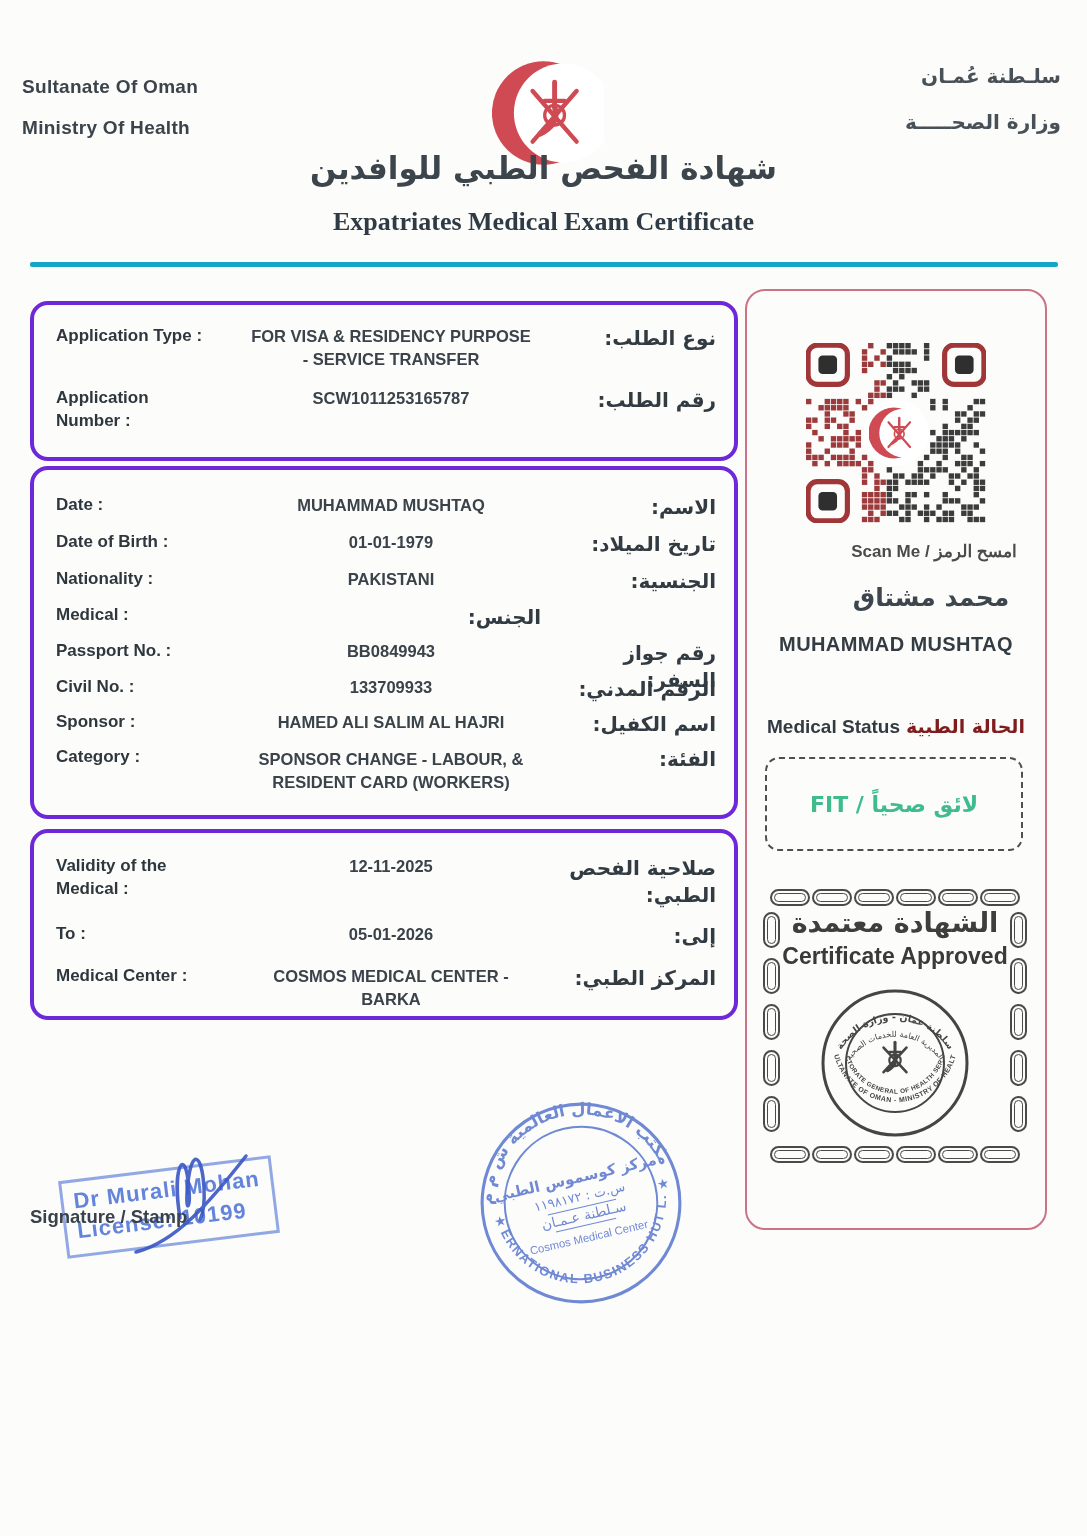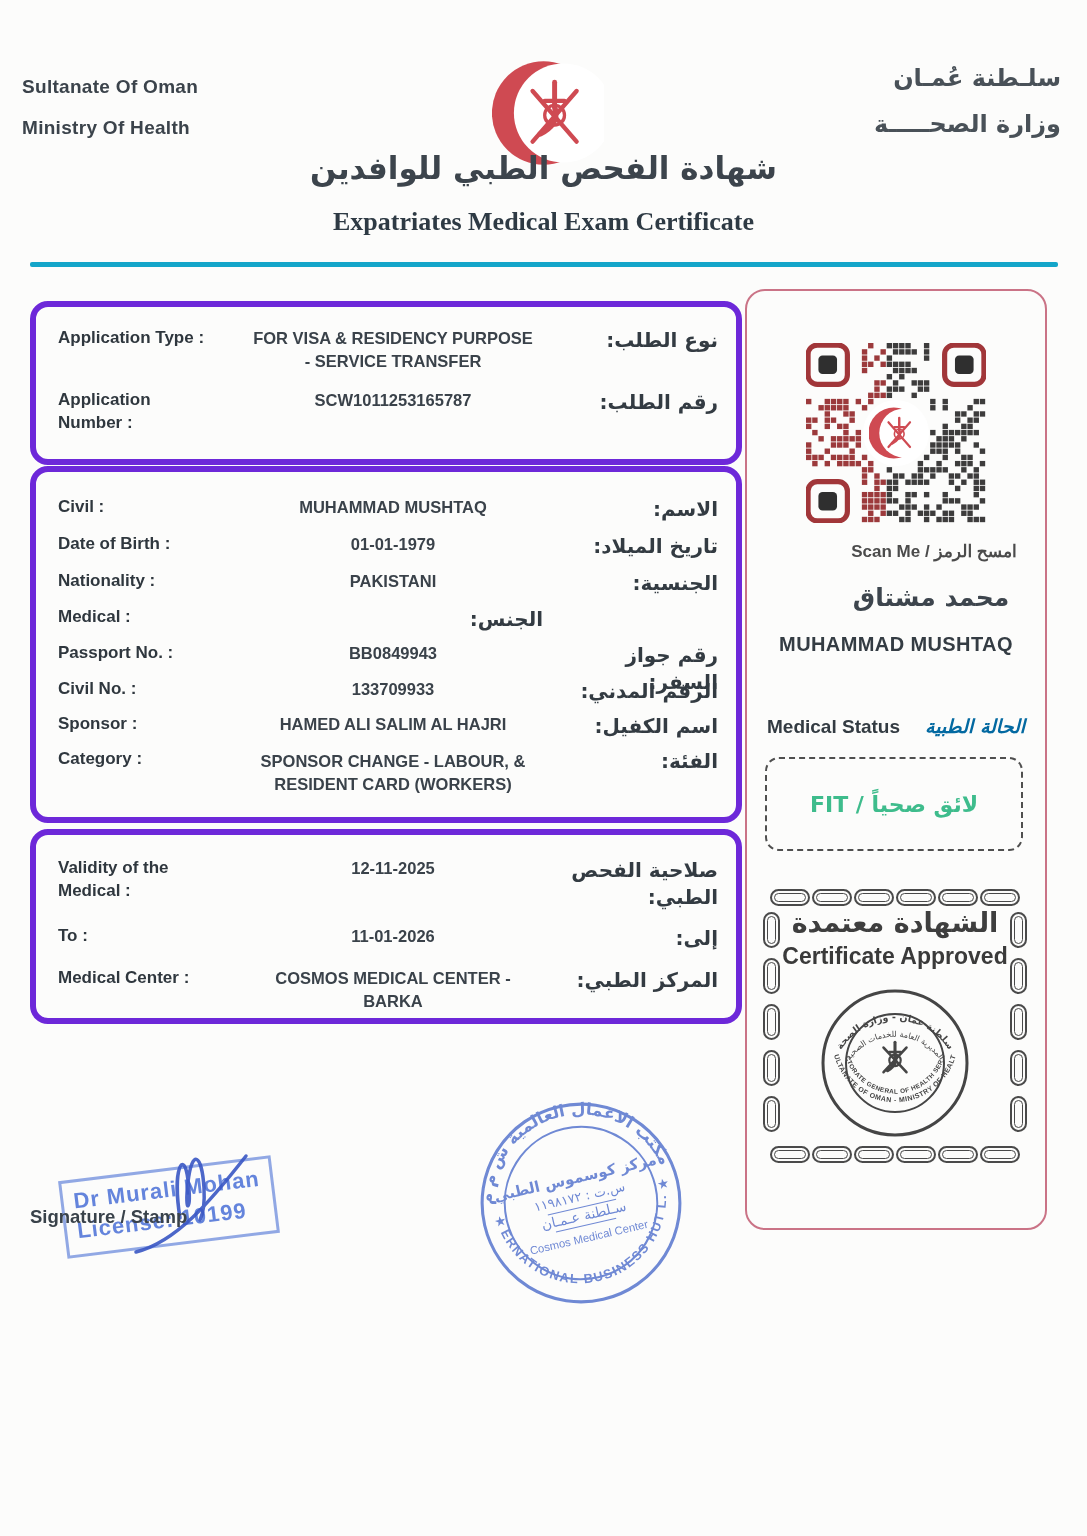--- a/index.html
+++ b/index.html
@@ -4,44 +4,44 @@
 <style>
   html,body{margin:0;padding:0;background:#e8e8e8;}
   #page{position:relative;width:1087px;height:1536px;margin:0 auto;background:#fcfcfb;
         font-family:"Liberation Sans",sans-serif;color:#353d44;overflow:hidden;}
   .abs{position:absolute;}
   .ar{font-family:"DejaVu Sans",sans-serif;}
   .center{text-align:center;width:100%;}
 
   
   .org-en{left:22px;font-size:19px;font-weight:bold;color:#3b434b;letter-spacing:.3px;}
-  .org-ar{right:26px;font-size:24px;font-weight:bold;color:#495158;text-align:right;}
+  .org-ar{right:26px;font-size:20px;font-weight:bold;color:#495158;text-align:right;}
   .title-ar{top:150px;font-size:31px;font-weight:bold;color:#3c444c;}
   .title-en{top:207px;font-size:26px;font-weight:bold;color:#2e3a44;font-family:"Liberation Serif",serif;}
   .divider{top:262px;left:30px;width:1028px;height:5px;background:#14a5c9;border-radius:2px;}
 
   
-  .box{border:6px solid #6d28d9;border-radius:18px;background:transparent;}
+  .box{border:4px solid #6d28d9;border-radius:18px;background:transparent;}
   .row{position:absolute;left:22px;right:18px;display:grid;grid-template-columns:185px 1fr 175px;align-items:start;}
   .lbl{font-size:17px;font-weight:bold;color:#2f373e;line-height:1.35;}
   .lbl.narrow{max-width:128px;}
   .val{text-align:center;font-size:16.5px;font-weight:bold;color:#3a424a;line-height:1.4;padding:0 6px;}
   .arl{text-align:right;direction:rtl;font-size:20px;font-weight:bold;color:#333b42;line-height:1.35;margin-left:28px;}
 
   
   #side-panel{left:745px;top:289px;width:298px;height:937px;border:2.5px solid #ca7386;border-radius:20px;}
   #qr-wrap{left:59px;top:52px;width:180px;height:180px;}
   #qr-logo{position:absolute;left:57px;top:57px;width:66px;height:66px;background:#fff;border-radius:50%;
            display:flex;align-items:center;justify-content:center;}
   .scan-label{top:250px;font-size:17px;font-weight:bold;color:#4b4b4b;margin-left:38px;}
   .holder-ar{top:292px;font-size:25px;font-weight:bold;color:#3d454d;margin-left:35px;}
   .holder-en{top:342px;font-size:20px;font-weight:bold;color:#343c43;letter-spacing:.4px;}
   .status-row{top:424px;left:20px;right:20px;display:flex;justify-content:space-between;align-items:baseline;}
   .status-en{font-size:19px;font-weight:bold;color:#333b42;}
-  .status-ar{font-size:19px;font-weight:bold;color:#0369a1;font-style:italic;}
+  .status-ar{font-size:19px;font-weight:bold;color:#7f1d1d;}
   #fit-box{top:466px;left:18px;width:254px;height:90px;border:2px dashed #4f4f4f;border-radius:14px;
            display:flex;align-items:center;justify-content:center;}
   #fit-text{font-size:22px;font-weight:bold;color:#3ebc8c;}
 
   
   #approved-stamp{top:596px;left:14px;width:268px;height:278;height:278px;color:#424242;}
   .approved-ar{top:20px;font-size:27px;font-weight:bold;color:#3e3e3e;}
   .approved-en{top:56px;font-size:23px;font-weight:bold;color:#3a3a3a;font-family:"Liberation Sans",sans-serif;}
   #seal{left:58px;top:100px;width:152px;height:152px;color:#454545;}
 
@@ -109,21 +109,21 @@
     </div>
     <div class="row" style="top:82px">
       <div class="lbl narrow">Application Number :</div>
       <div class="val">SCW1011253165787</div>
       <div class="arl ar">رقم الطلب:</div>
     </div>
   </div>
 
   <div class="abs box" style="left:30px;top:466px;width:700px;height:345px">
     <div class="row" style="top:24px">
-      <div class="lbl">Civil :</div>
+      <div class="lbl">Date :</div>
       <div class="val">MUHAMMAD MUSHTAQ</div>
       <div class="arl ar">الاسم:</div>
     </div>
     <div class="row" style="top:61px">
       <div class="lbl">Date of Birth :</div>
       <div class="val">01-01-1979</div>
       <div class="arl ar">تاريخ الميلاد:</div>
     </div>
     <div class="row" style="top:98px">
       <div class="lbl">Nationality :</div>
@@ -157,21 +157,21 @@
   </div>
 
   <div class="abs box" style="left:30px;top:829px;width:700px;height:183px">
     <div class="row" style="top:22px">
       <div class="lbl narrow">Validity of the Medical :</div>
       <div class="val">12-11-2025</div>
       <div class="arl ar" style="max-width:170px;justify-self:end">صلاحية الفحص الطبي:</div>
     </div>
     <div class="row" style="top:90px">
       <div class="lbl">To :</div>
-      <div class="val">11-01-2026</div>
+      <div class="val">05-01-2026</div>
       <div class="arl ar">إلى:</div>
     </div>
     <div class="row" style="top:132px">
       <div class="lbl">Medical Center :</div>
       <div class="val">COSMOS MEDICAL CENTER - BARKA</div>
       <div class="arl ar">المركز الطبي:</div>
     </div>
   </div>
 
   <div class="abs" id="side-panel">

